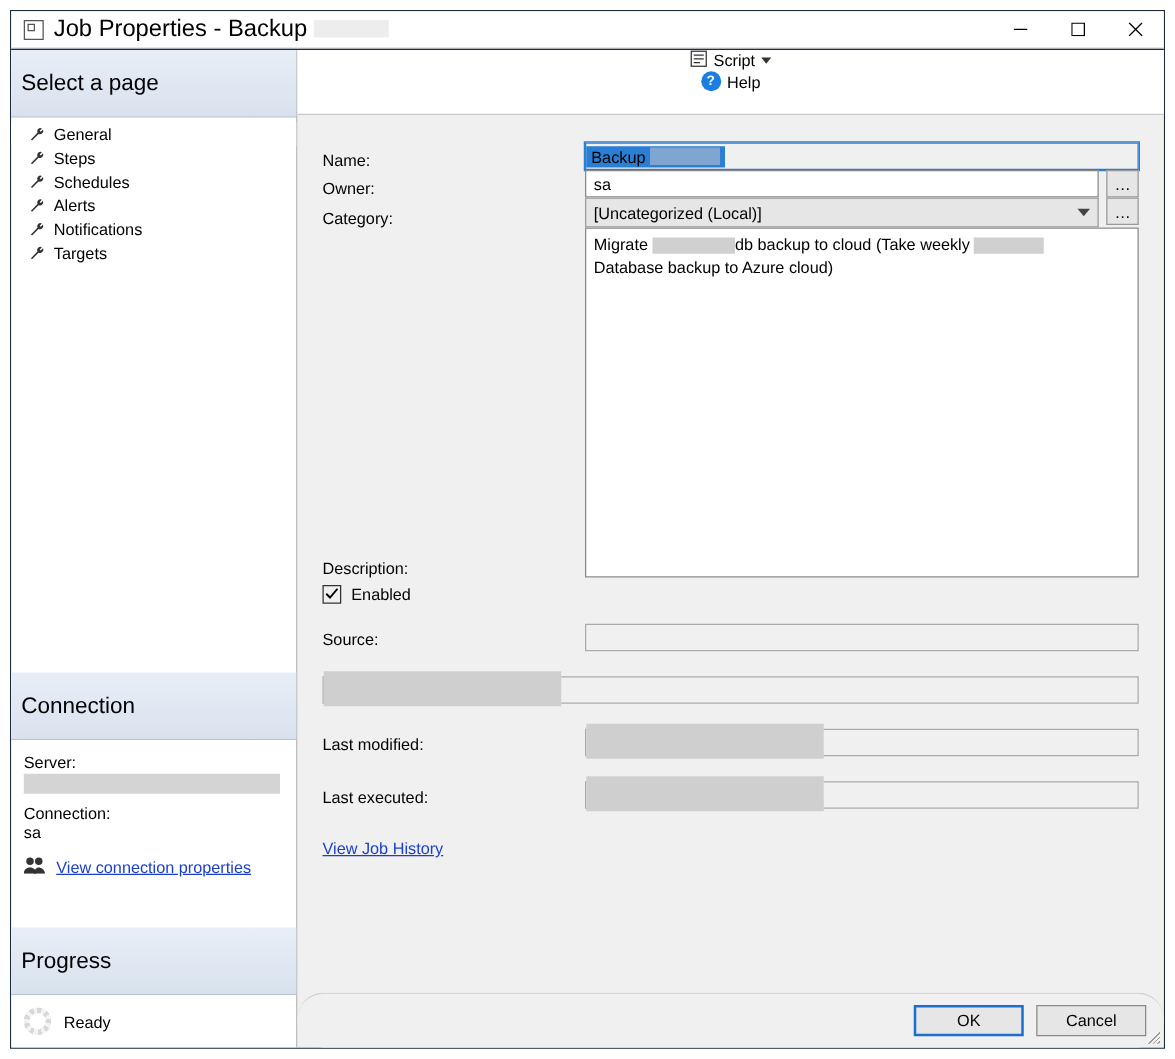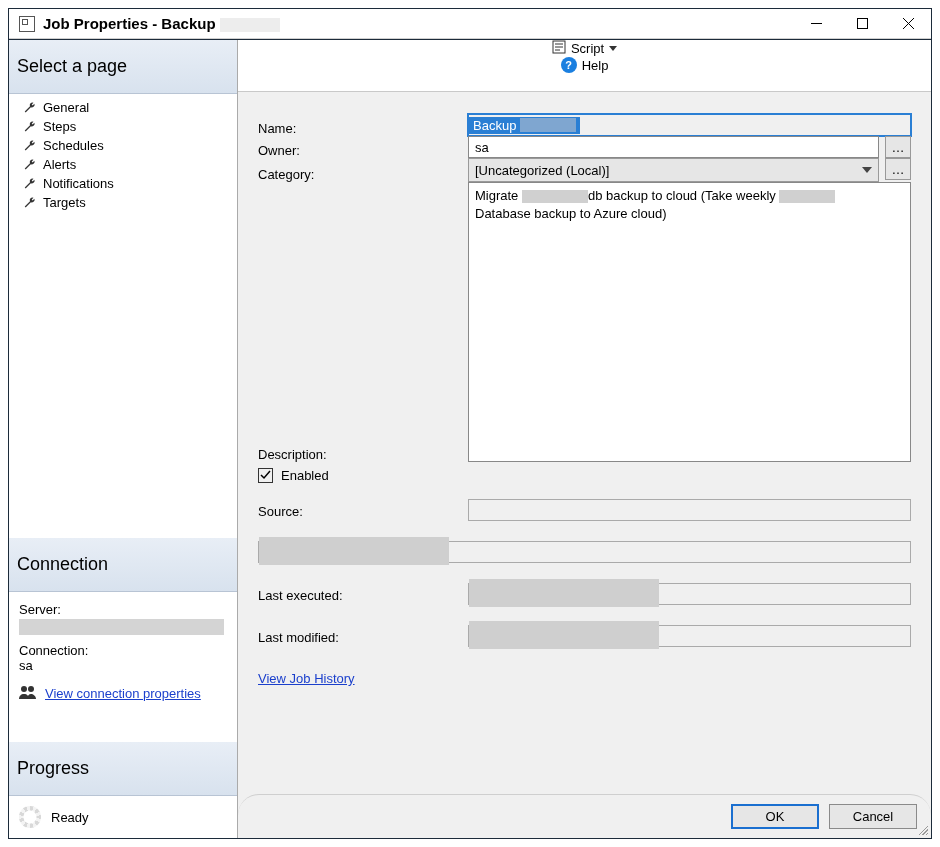--- a/index.html
+++ b/index.html
@@ -2,21 +2,21 @@
 <html><head>
 <meta charset="utf-8">
 <style>
   * { box-sizing: border-box; }
   body { margin:0; padding:8px; background:#fff; font-family:"Segoe UI",Tahoma,sans-serif; font-size:13px; color:#000; }
   .window { width:924px; height:831px; border:1px solid #1c2b3a; display:flex; flex-direction:column; background:#f0f0f0; }
   
   .titlebar { height:30px; background:#fff; border-bottom:1px solid #d0d0d0; display:flex; align-items:center; }
   .title-icon { width:16px; height:16px; border:1.5px solid #555; margin:0 8px 0 10px; position:relative; }
   .title-icon:before { content:""; position:absolute; left:2px; top:2px; width:4px; height:4px; border:1px solid #555; }
-  .title-text { flex:1; font-size:15px;font-weight:bold; }
+  .title-text { flex:1; font-size:19px; }
   .title-redact { display:inline-block; width:60px; height:14px; background:#ededed; vertical-align:middle; }
   .winbtn { width:46px; height:30px; display:flex; align-items:center; justify-content:center; color:#000; }
   .winbtn svg { width:11px; height:11px; }
   
   .body { flex:1; display:flex; min-height:0; border-top:1px solid #1c2b3a; }
   .sidebar { width:229px; background:#fff; border-right:1px solid #aaa; display:flex; flex-direction:column; }
   .sect-head { background:linear-gradient(#e8eef6,#d8e2ee); border-bottom:1px solid #b8c4d4; padding:16px 8px; font-weight:normal; font-size:18px; }
   .pages { padding:4px 0; }
   .page-item { display:flex; align-items:center; padding:2px 8px 2px 14px; gap:6px; }
   .page-item[data-selected="true"] { background:#fff; }
@@ -38,21 +38,21 @@
   .toolbar { height:52px; background:#fff; border-bottom:1px solid #c9c9c9; display:flex; align-items:center; gap:0; padding:0 12px;flex-direction:column; }
   .tb-item { display:flex; align-items:center; gap:5px; }
   .tb-drop { width:0;height:0;border-left:4px solid transparent;border-right:4px solid transparent;border-top:5px solid #333;}
   .help-icon { width:16px;height:16px;border-radius:50%;background:#1a7fe0;color:#fff;display:flex;align-items:center;justify-content:center;font-weight:bold;font-size:11px;}
   .form { flex:1; padding:22px 20px 10px 20px; overflow:auto; }
   .row { display:flex; align-items:flex-end; margin-bottom:0; }
   .lbl { width:210px; padding-top:3px; }
   .fld { flex:1; display:flex; gap:6px; align-items:flex-start; }
   .txt { height:22px; border:1px solid #888; background:#fff; padding:2px 6px; font-size:13px; }
   .name-field { flex:1; border:1px solid #2a7fd4; outline:1px solid #2a7fd4; display:flex; align-items:center; padding:0; height:22px; }
-  .name-sel { background:#2a7fd4; color:#ffffff; padding:1px 4px; display:flex; align-items:center; }
+  .name-sel { background:#2a7fd4; color:#000000; padding:1px 4px; display:flex; align-items:center; }
   .name-redact { display:inline-block; width:56px; height:14px; background:#7fa6d0; margin-left:4px; }
   .ell-btn { width:26px; height:22px; border:1px solid #999; background:#e6e6e6; display:flex; align-items:center; justify-content:center;}
   .select { flex:1; height:24px; border:1px solid #9a9a9a; background:#e6e6e6; display:flex; align-items:center; padding:0 6px; justify-content:space-between; }
   .select .chev { width:0;height:0;border-left:5px solid transparent;border-right:5px solid transparent;border-top:6px solid #444;}
   .desc-box { flex:1; height:280px; border:1px solid #888; background:#fff; padding:4px 6px; font-size:13px; line-height:1.35; }
   .desc-redact { display:inline-block; background:#d0d0d0; height:13px; vertical-align:middle; }
   .chk-row { display:flex; align-items:center; gap:8px; margin:6px 0 16px 0; }
   .chk { width:15px;height:15px;border:1px solid #333;display:flex;align-items:center;justify-content:center;}
   .chk svg { width:11px;height:11px; }
   .ro-row { display:flex; align-items:center; margin-bottom:20px; }
@@ -241,31 +241,31 @@
         <div class="ro-row">
           <div class="lbl">Source:</div>
           <div class="ro-input"></div>
         </div>
         <div class="ro-row">
           <div class="ro-input">
               <div class="ro-redact"></div>
             </div>
         </div>
         <div class="ro-row">
+          <div class="lbl">Last modified:</div>
+          <div class="ro-input">
+              <div class="ro-redact"></div>
+            </div>
+        </div>
+        <div class="ro-row">
           <div class="lbl">Last executed:</div>
           <div class="ro-input">
               <div class="ro-redact"></div>
             </div>
         </div>
-        <div class="ro-row">
-          <div class="lbl">Last modified:</div>
-          <div class="ro-input">
-              <div class="ro-redact"></div>
-            </div>
-        </div>
 
         <a href="#" class="view-hist">View Job History</a>
       </div>
 
       <div class="footer">
         <div class="btn primary">
             <span>OK</span>
           </div>
         <div class="btn">
             <span>Cancel</span>

